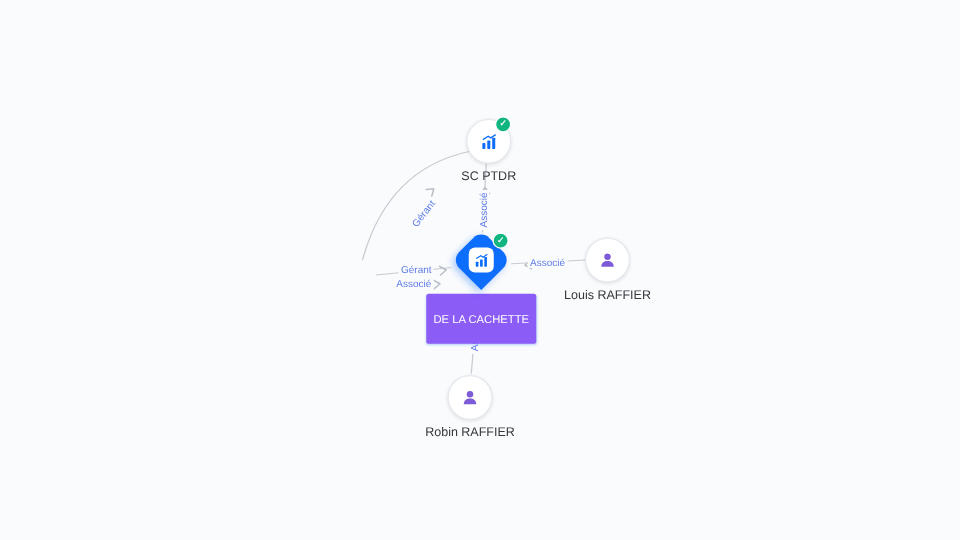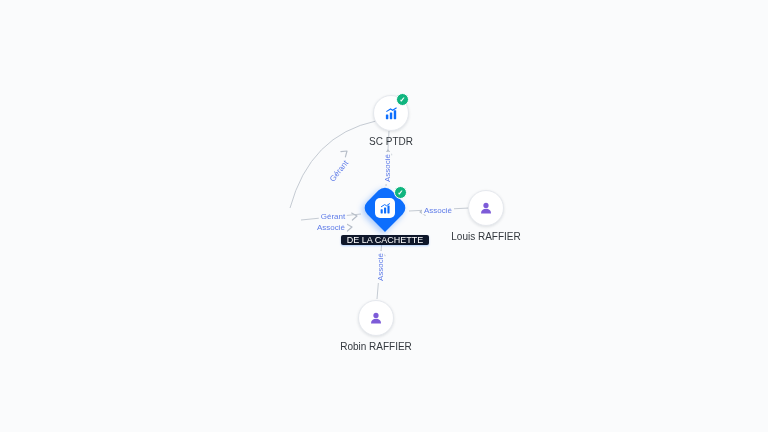--- a/index.html
+++ b/index.html
@@ -49,22 +49,22 @@
     background:#0d6efd;border-radius:9px 9px 0 9px;transform:rotate(45deg);
     box-shadow:0 3px 6px rgba(13,110,253,.35);
   }
   .pin-inner{
     position:absolute;left:7px;top:7px;width:20px;height:20px;border-radius:5px;
     background:#ffffff;transform:rotate(-45deg);
     display:flex;align-items:center;justify-content:center;
   }
   .pin-box .badge{left:33px;top:2px;}
   .focus-chip{
-    margin-top:3px;background:#0f172a;color:#ffffff;
-    font-size:9px;padding:0 6px;border-radius:2px;white-space:nowrap;
+    margin-top:3px;background:#8b5cf6;color:#ffffff;
+    font-size:9px;padding:15px 6px;border-radius:2px;white-space:nowrap;
     box-shadow:0 1px 2px rgba(13,110,253,.3);
   }
 
   
   #node-sc-ptdr   {left:331px;top:95px;}
   #node-cachette  {left:325px;top:184px;}
   #node-pierre    {left:223px;top:207px;}
   #node-louis     {left:426px;top:190px;}
   #node-robin     {left:316px;top:300px;}
 

